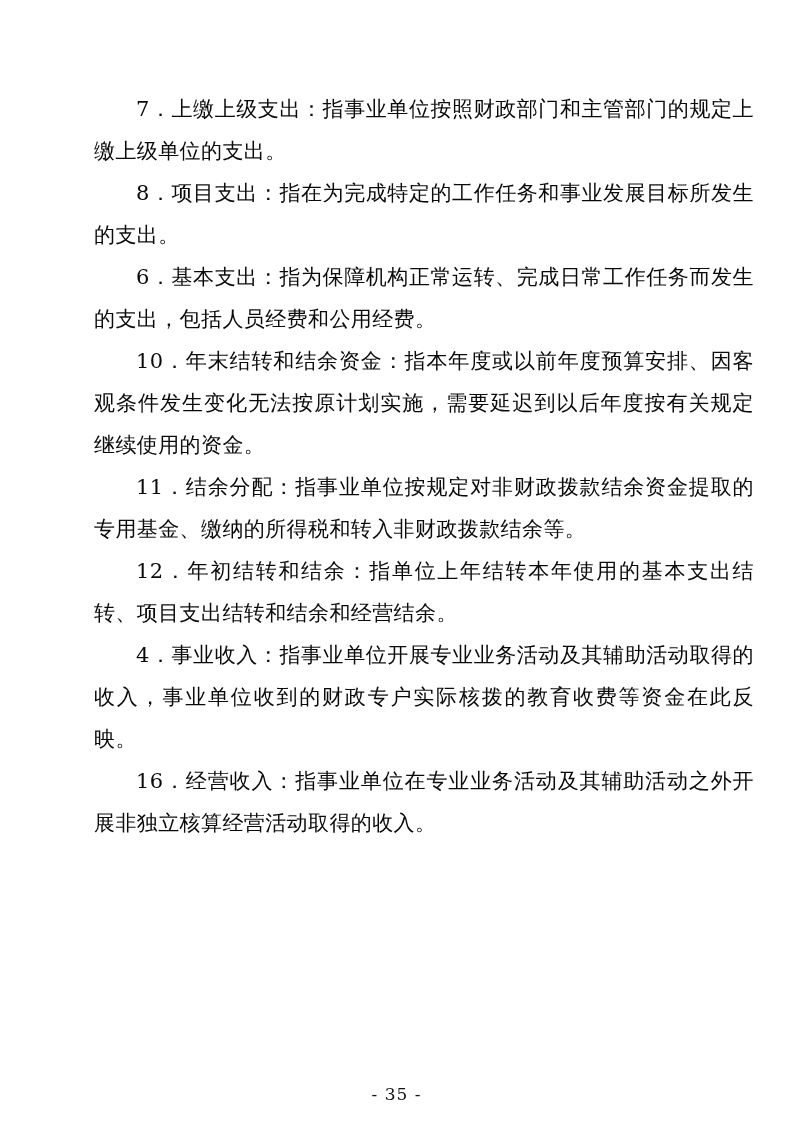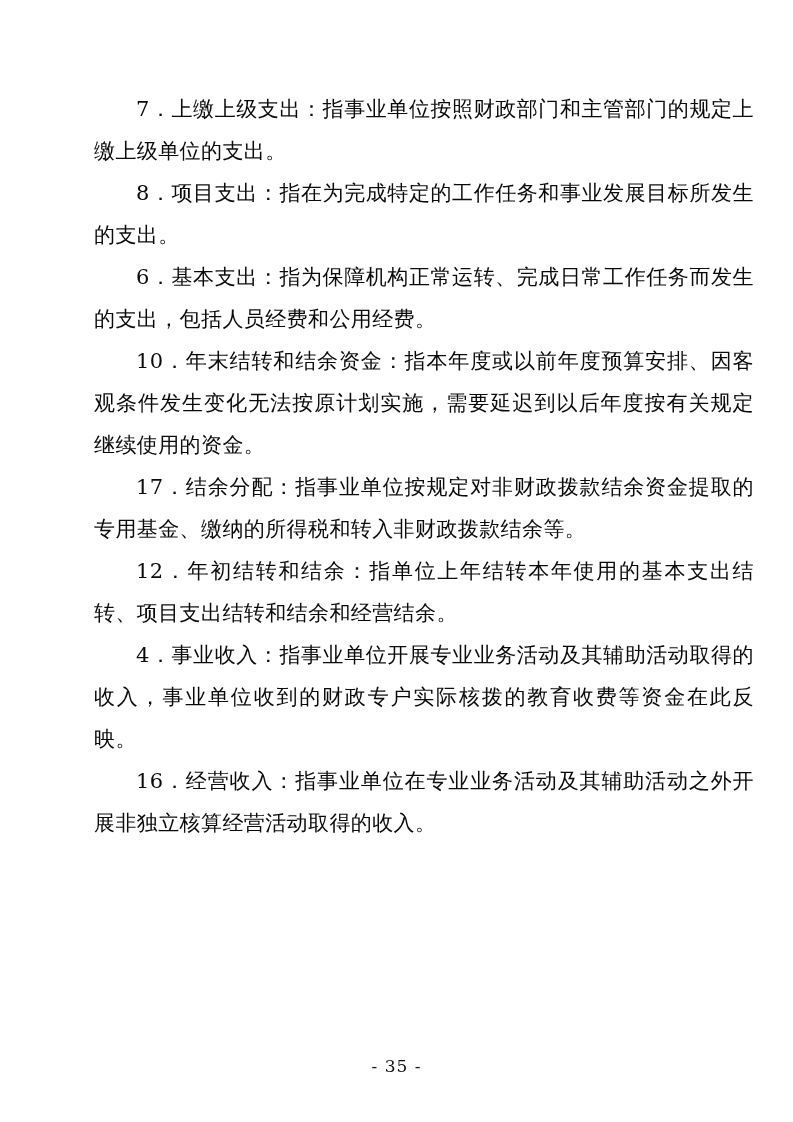--- a/index.html
+++ b/index.html
@@ -31,36 +31,36 @@
     text-align: justify;
     text-justify: inter-ideograph;
     text-indent: 2em;
     margin: 0;
     letter-spacing: 0.4px;
   }
   .page-number {
     position: absolute;
     left: 0;
     right: 0;
-    top: 1056px;
+    top: 1084px;
     text-align: center;
     font-family: "DejaVu Serif", "Liberation Serif", serif;
     font-size: 17px;
     color: #111;
     letter-spacing: 1px;
   }
 </style>
 </head>
 <body>
 
 <div class="page">
   <div class="content">
     <p class="para">7．上缴上级支出：指事业单位按照财政部门和主管部门的规定上缴上级单位的支出。</p>
     <p class="para">8．项目支出：指在为完成特定的工作任务和事业发展目标所发生的支出。</p>
     <p class="para">6．基本支出：指为保障机构正常运转、完成日常工作任务而发生的支出，包括人员经费和公用经费。</p>
     <p class="para">10．年末结转和结余资金：指本年度或以前年度预算安排、因客观条件发生变化无法按原计划实施，需要延迟到以后年度按有关规定继续使用的资金。</p>
-    <p class="para">17．结余分配：指事业单位按规定对非财政拨款结余资金提取的专用基金、缴纳的所得税和转入非财政拨款结余等。</p>
+    <p class="para">11．结余分配：指事业单位按规定对非财政拨款结余资金提取的专用基金、缴纳的所得税和转入非财政拨款结余等。</p>
     <p class="para">12．年初结转和结余：指单位上年结转本年使用的基本支出结转、项目支出结转和结余和经营结余。</p>
     <p class="para">4．事业收入：指事业单位开展专业业务活动及其辅助活动取得的收入，事业单位收到的财政专户实际核拨的教育收费等资金在此反映。</p>
     <p class="para">16．经营收入：指事业单位在专业业务活动及其辅助活动之外开展非独立核算经营活动取得的收入。</p>
   </div>
   <div class="page-number">- 35 -</div>
 </div>
 
 </body></html>

